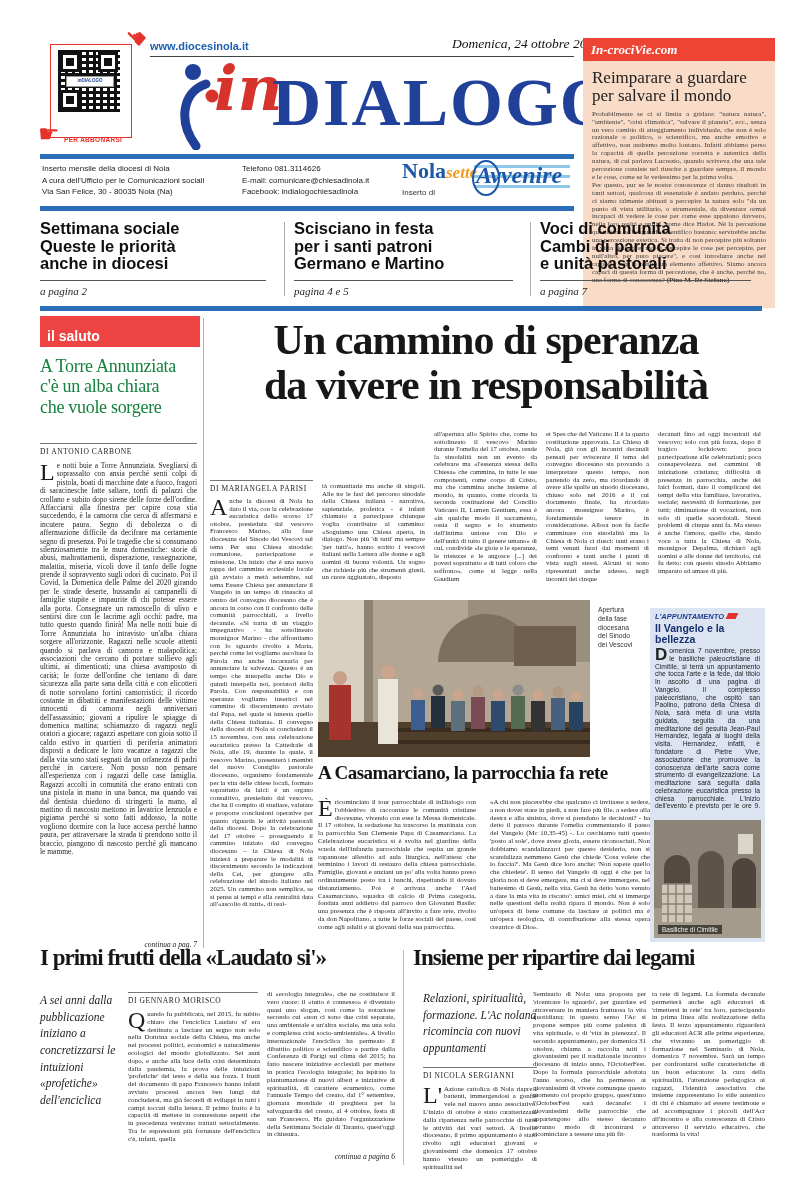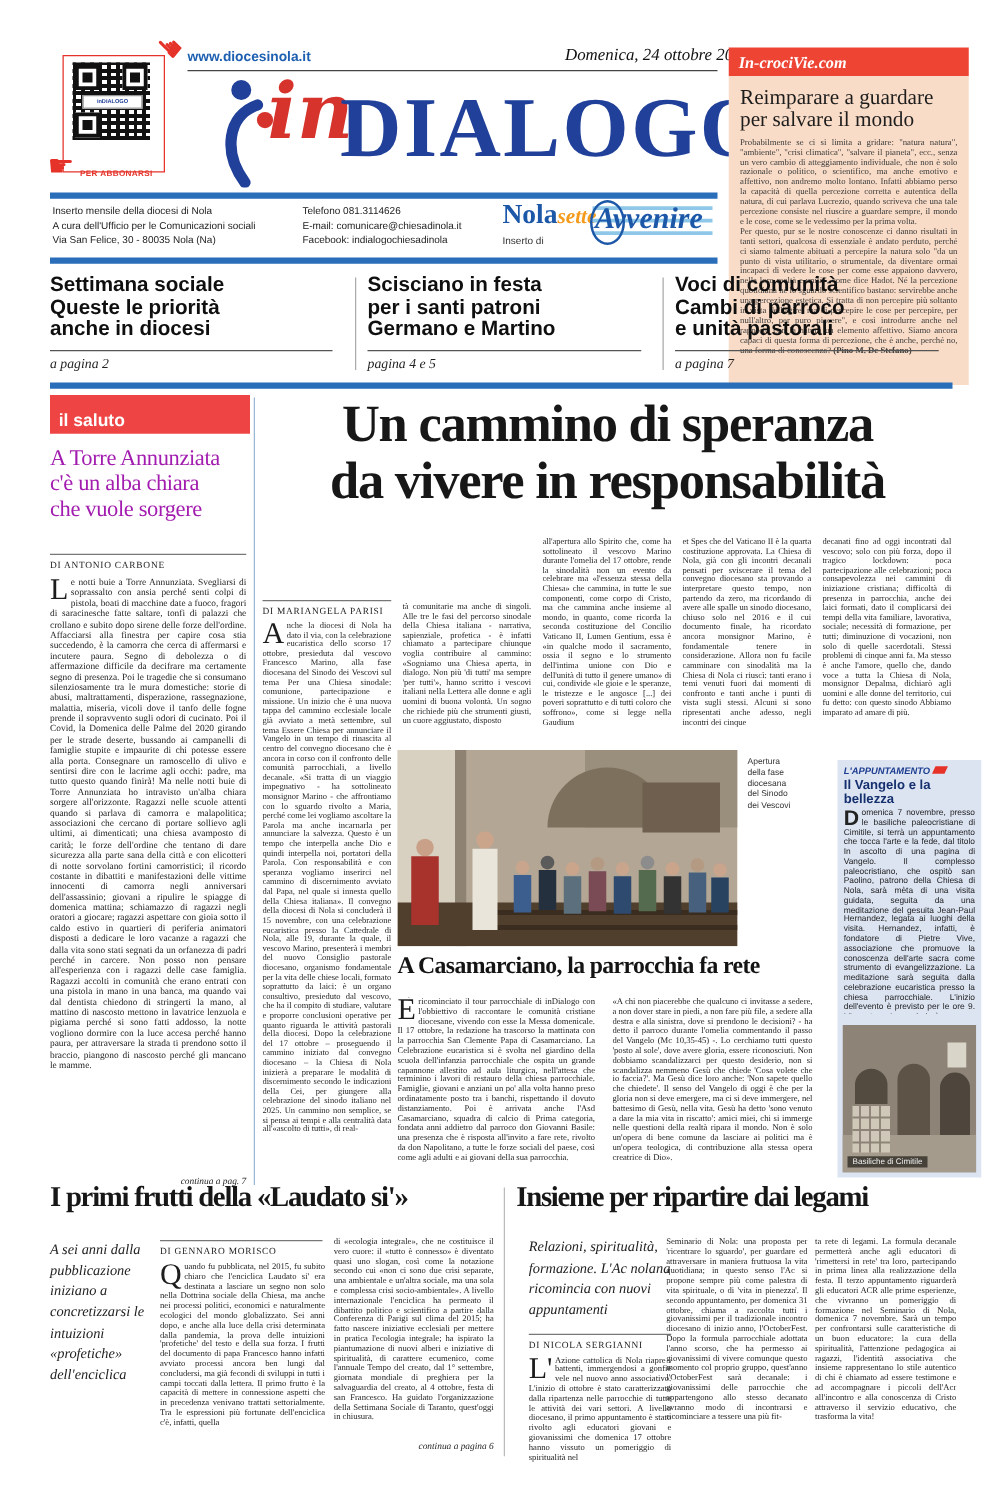--- a/index.html
+++ b/index.html
@@ -34,21 +34,21 @@
   .hand{position:absolute;color:#e5332a;font-size:24px;line-height:1;}
   .redsmall{color:#e5332a;font-weight:bold;font-size:6.5px;letter-spacing:.3px;
             font-family:"Liberation Sans",sans-serif;}
   .stripe{position:absolute;left:0;width:100%;height:3px;background:#8ec7e8;}
   
   .icv{background:#f9dcc7;}
   .icv-h{background:#ee4434;color:#fff;font-style:italic;font-weight:bold;font-size:13px;
          padding:4px 0 3px 8px;}
   .icv-t{font-size:17px;line-height:1.05;color:#1d1d1d;margin-bottom:6px;}
   .icv-b{font-size:7px;line-height:1.13;text-align:justify;color:#3a3a3a;}
-  .app{background:#dce4f2;margin-left:20px;}
+  .app{background:#dce4f2;}
   .app-h{font-family:"Liberation Sans",sans-serif;font-weight:bold;font-style:italic;
          font-size:7.5px;color:#1d3d8f;padding:4px 5px 1px 5px;}
   .slash{display:inline-block;width:10px;height:6px;background:#e5332a;transform:skewX(-25deg);margin-left:3px;}
   .app-t{font-family:"Liberation Sans",sans-serif;font-weight:bold;font-size:10.5px;
          color:#16306e;padding:1px 5px 2px 5px;line-height:1.05;}
   .app-b{font-family:"Liberation Sans",sans-serif;font-size:6.7px;line-height:1.16;
          text-align:justify;padding:0 5px;color:#222;height:164px;overflow:hidden;}
   .app-b .dc{font-size:17px;line-height:14px;font-weight:bold;}
   .capbar{position:absolute;left:4px;bottom:4px;background:rgba(40,36,30,.75);color:#eee;
           font-family:"Liberation Sans",sans-serif;font-size:6.5px;padding:1px 4px;}
@@ -139,21 +139,21 @@
 Cambi di parroco
 e unità pastorali</div>
     <div class="tz-r"></div>
     <div class="tz-p">a pagina 7</div>
   </div>
 
   <div class="abs bluerule" style="left:40px;top:306px;width:722px;"></div>
 
   <div class="abs" style="left:40px;top:316px;width:157px;">
     <div class="sans" style="background:#ef4444;color:#fff;font-weight:bold;font-size:14px;padding:12px 0 3px 7px;width:153px;">il saluto</div>
-    <div class="pl" style="margin-top:9px;font-size:18px;line-height:1.13;color:#a21caf;letter-spacing:-0.3px;">A Torre Annunziata
+    <div class="pl" style="margin-top:9px;font-size:18px;line-height:1.13;color:#15803d;letter-spacing:-0.3px;">A Torre Annunziata
 c'è un alba chiara
 che vuole sorgere</div>
     <div class="byline" style="margin-top:26px;">DI ANTONIO CARBONE</div>
     <div class="bt" style="margin-top:6px;height:476px;font-size:7.5px;line-height:1.12;">
       <span class="dc">L</span><span>e notti buie a Torre Annunziata. Svegliarsi di soprassalto con ansia perché senti colpi di pistola, boati di macchine date a fuoco, fragori di saracinesche fatte saltare, tonfi di palazzi che crollano e subito dopo sirene delle forze dell'ordine. Affacciarsi alla finestra per capire cosa stia succedendo, è la camorra che cerca di affermarsi e incutere paura. Segno di debolezza o di affermazione difficile da decifrare ma certamente segno di presenza. Poi le tragedie che si consumano silenziosamente tra le mura domestiche: storie di abusi, maltrattamenti, disperazione, rassegnazione, malattia, miseria, vicoli dove il tanfo delle fogne prende il sopravvento sugli odori di cucinato. Poi il Covid, la Domenica delle Palme del 2020 girando per le strade deserte, bussando ai campanelli di famiglie stupite e impaurite di chi potesse essere alla porta. Consegnare un ramoscello di ulivo e sentirsi dire con le lacrime agli occhi: padre, ma tutto questo quando finirà! Ma nelle notti buie di Torre Annunziata ho intravisto un'alba chiara sorgere all'orizzonte. Ragazzi nelle scuole attenti quando si parlava di camorra e malapolitica; associazioni che cercano di portare sollievo agli ultimi, ai dimenticati; una chiesa avamposto di carità; le forze dell'ordine che tentano di dare sicurezza alla parte sana della città e con elicotteri di notte sorvolano fortini camorristici; il ricordo costante in dibattiti e manifestazioni delle vittime innocenti di camorra negli anniversari dell'assassinio; giovani a ripulire le spiagge di domenica mattina; schiamazzo di ragazzi negli oratori a giocare; ragazzi aspettare con gioia sotto il caldo estivo in quartieri di periferia animatori disposti a dedicare le loro vacanze a ragazzi che dalla vita sono stati segnati da un orfanezza di padri perché in carcere. Non posso non pensare all'esperienza con i ragazzi delle case famiglia. Ragazzi accolti in comunità che erano entrati con una pistola in mano in una banca, ma quando vai dal dentista chiedono di stringerti la mano, al mattino di nascosto mettono in lavatrice lenzuola e pigiama perché si sono fatti addosso, la notte vogliono dormire con la luce accesa perché hanno paura, per attraversare la strada ti prendono sotto il braccio, piangono di nascosto perché gli mancano le mamme.</span>
     </div>
     <div class="continua">continua a pag. 7</div>
   </div>
   <div class="abs vline" style="left:203px;top:318px;height:630px;"></div>
 

